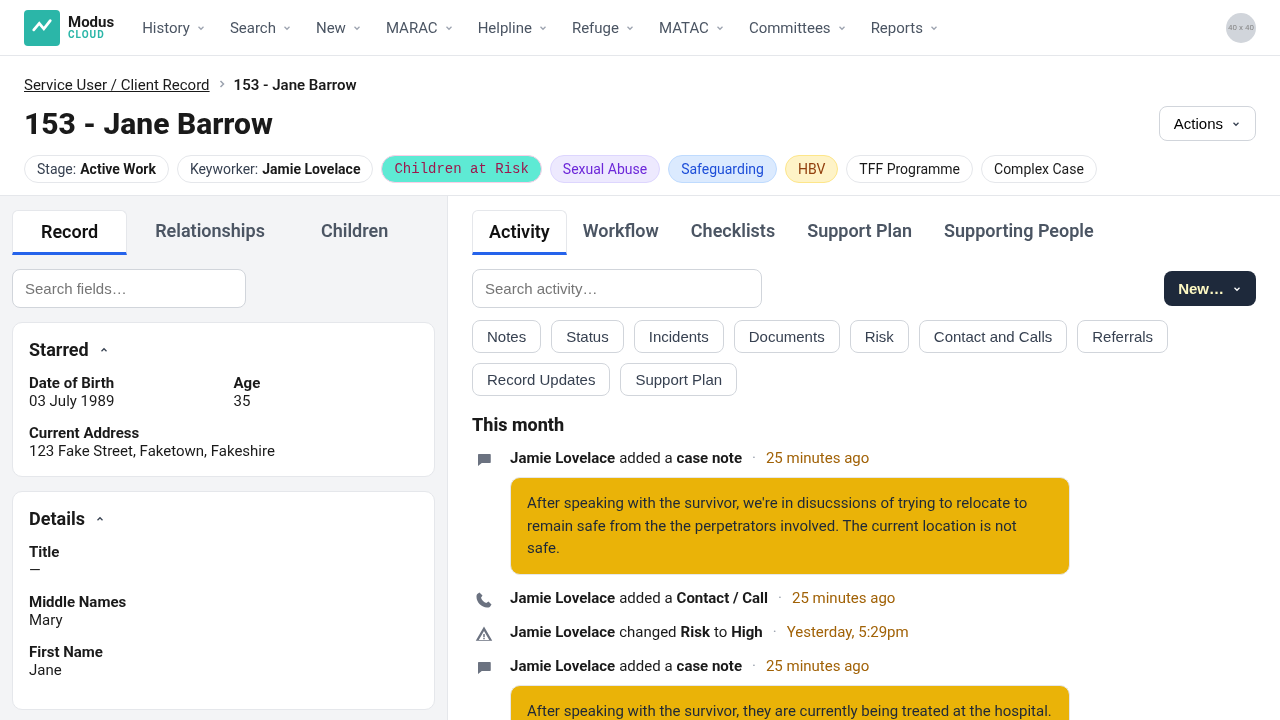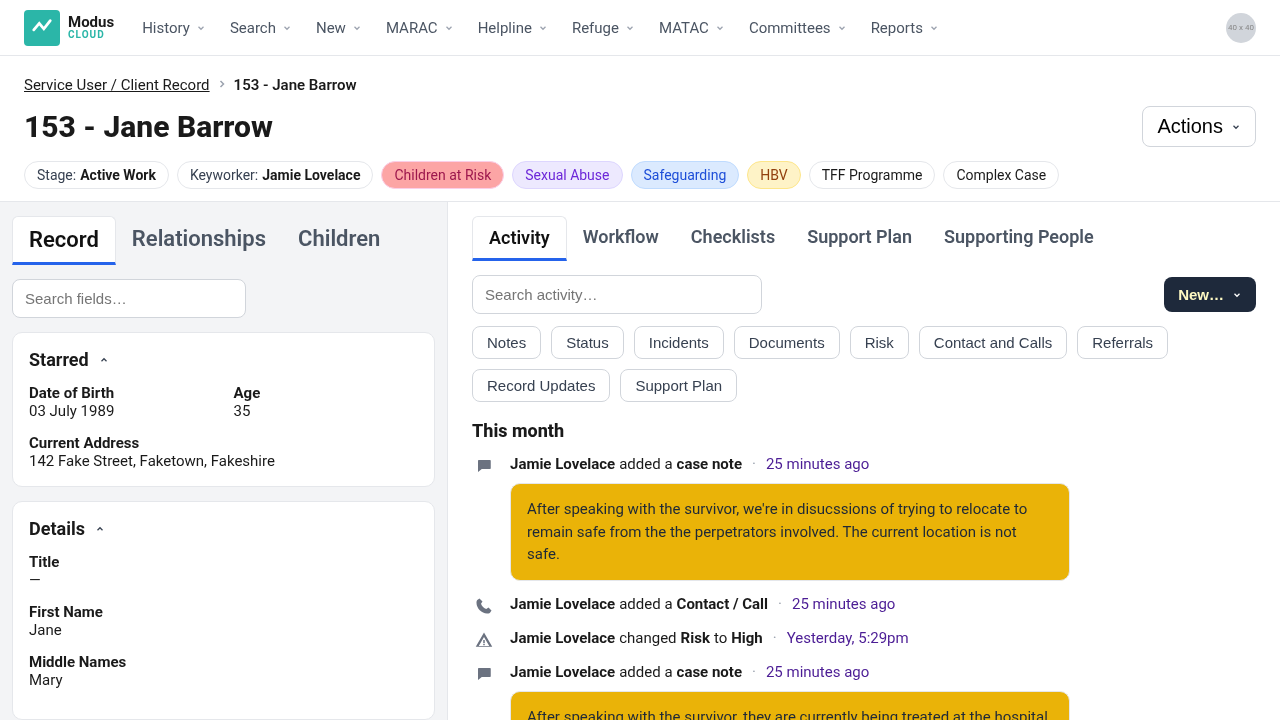--- a/index.html
+++ b/index.html
@@ -50,53 +50,53 @@
   
   .header-block { padding: 20px 24px 12px; }
   .breadcrumb { display:flex; align-items:center; gap:6px; font-size:15px; margin-bottom:12px; }
   .breadcrumb a { color:#1a1a1a; text-decoration: underline; }
   .breadcrumb .sep svg { width:12px; height:12px; }
   .breadcrumb .cur { font-weight:600; }
   .title-row { display:flex; align-items:center; justify-content:space-between; margin-bottom:14px; }
   .page-title { font-size: 30px; font-weight: 800; }
   .actions-btn {
     border:1px solid #d1d5db; border-radius:8px;
-    padding:8px 14px; font-size:20px; font-weight:500;
+    padding:8px 14px; font-size:15px; font-weight:500;
     display:flex; align-items:center; gap:8px; cursor:pointer; background:#fff;
   }
   .tag-row { display:flex; flex-wrap:wrap; gap:8px; }
   .tag {
     border:1px solid #e5e7eb; border-radius: 999px;
     padding:5px 12px; font-size:14px; display:inline-flex; gap:4px;
     background:#fff;
     text-align:right;
   }
   .tag .lbl { color:#374151; }
   .tag .val { font-weight:700; }
-  .tag.pink  { background:#fca5a5; border-color:#fbcfe8; color:#9d174d; }
+  .tag.pink  { background:#5eead4; border-color:#fbcfe8; color:#9d174d;font-family:Liberation Mono, monospace; }
   .tag.purple{ background:#ede9fe; border-color:#ddd6fe; color:#6d28d9; }
   .tag.blue  { background:#dbeafe; border-color:#bfdbfe; color:#1d4ed8; }
   .tag.yellow{ background:#fef3c7; border-color:#fde68a; color:#92400e; }
   
   .split {
     display:flex;
     border-top:1px solid #e5e7eb;
     height: calc(720px - 56px - 126px);
   }
   
   .leftpane {
     width: 448px;
     background:#f3f4f6;
     border-right:1px solid #e5e7eb;
     padding: 14px 12px;
     overflow-y:auto;
   }
   .lefttabs { display:flex; gap:0; margin-bottom:14px; }
   .lefttab {
-    padding:10px 16px; font-size:22px; font-weight:600; color:#4b5563;
+    padding:10px 28px; font-size:18px; font-weight:600; color:#4b5563;
     cursor:pointer; border-bottom:3px solid transparent;
   }
   .lefttab.active {
     background:#fff; color:#111; border:1px solid #e5e7eb; border-bottom:3px solid #2563eb;
     border-radius:6px 6px 0 0;
   }
   .search-input {
     width: 234px;
     border:1px solid #d1d5db; border-radius:8px;
     padding:10px 12px; font-size:15px; background:#fff;
@@ -141,21 +141,21 @@
   .act-item { display:flex; gap:14px; margin-bottom:14px; }
   .act-ico {
     width:24px; display:flex; justify-content:center; padding-top:2px; color:#6b7280;
   }
   .act-ico svg { width:18px; height:18px; }
   .act-body { flex:1; }
   .act-line { font-size:15px; display:flex; flex-wrap:wrap; gap:4px; align-items:baseline; }
   .act-line .who { font-weight:700; }
   .act-line .obj { font-weight:700; }
   .act-line .dot { color:#9ca3af; padding: 0 6px;}
-  .act-line .time { color:#4c1d95; }
+  .act-line .time { color:#a16207; }
   .note-box {
     margin-top:10px; background:#eab308; border:1px solid #e5e7eb;
     border-radius:10px; padding:14px 16px; font-size:15px; line-height:1.5; color:#1f2937;
     max-width: 560px;
   }
 </style>
 </head>
 <body>
 
 <div class="topnav">
@@ -287,44 +287,44 @@
         <div class="kv">
           <div class="k">Date of Birth</div>
           <div class="v">03 July 1989</div>
         </div>
         <div class="kv">
           <div class="k">Age</div>
           <div class="v">35</div>
         </div>
         <div class="kv full">
           <div class="k">Current Address</div>
-          <div class="v">142 Fake Street, Faketown, Fakeshire</div>
+          <div class="v">123 Fake Street, Faketown, Fakeshire</div>
         </div>
       </div>
     </div>
 
     <div class="card">
       <div class="card-h">
         <span>Details</span>
         <svg class="chev" viewBox="0 0 24 24" fill="none" stroke="#374151" stroke-width="3">
             <polyline points="6,15 12,9 18,15"></polyline>
           </svg>
       </div>
       <div class="kv-list" id="details-list">
           <div class="kv">
             <div class="k">Title</div>
             <div class="v empty">—</div>
           </div>
           <div class="kv">
+            <div class="k">Middle Names</div>
+            <div class="v">Mary</div>
+          </div>
+          <div class="kv">
             <div class="k">First Name</div>
             <div class="v">Jane</div>
-          </div>
-          <div class="kv">
-            <div class="k">Middle Names</div>
-            <div class="v">Mary</div>
           </div>
         </div>
     </div>
   </div>
 
   <div class="rightpane">
     <div class="righttabs" id="righttabs">
         <div class="righttab active">Activity</div>
         <div class="righttab">Workflow</div>
         <div class="righttab">Checklists</div>

